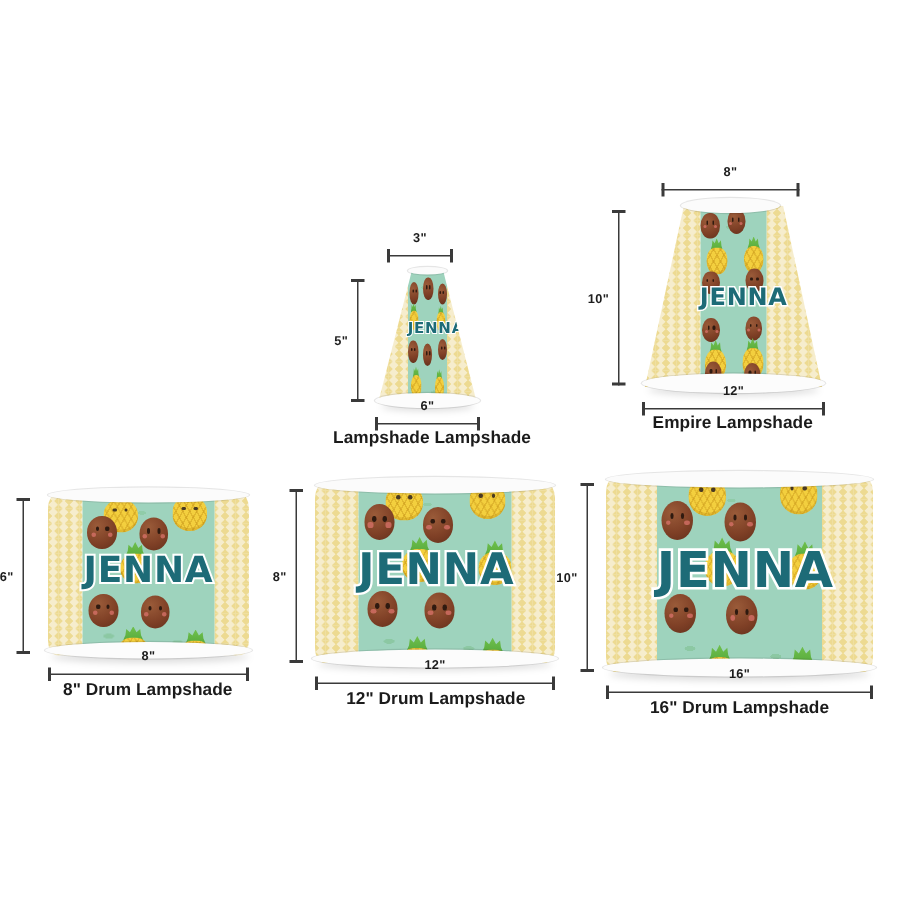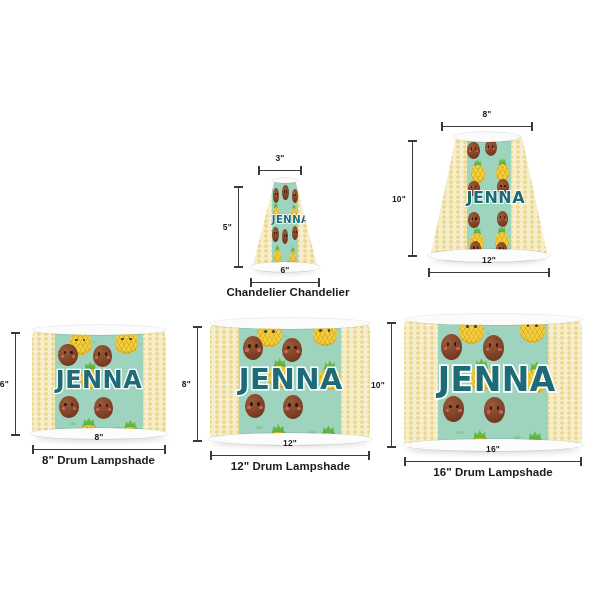--- a/index.html
+++ b/index.html
@@ -230,21 +230,21 @@
     <div class="rim ell" style="left:44px;top:16px;width:26px;height:5px;"></div>
     <div class="rim ell" style="left:22px;top:100px;width:70px;height:10px;background:#fcfcfc;"></div>
 
     <div class="dimh" style="left:22px;top:116px;width:70px;">
       <div class="lbl">6"</div>
       <div class="bar"></div>
       <div class="cap l"></div>
       <div class="cap r"></div>
     </div>
 
-    <div class="caption" style="top:124px;left:-13px;width:146px;">Chandelier Chandelier</div>
+    <div class="caption" style="top:124px;left:-13px;width:146px;">Lampshade Lampshade</div>
   </div>
 
   <div class="unit" style="left:386px;top:116px;width:190px;height:182px;">
 
     <div class="dimh" style="left:55px;top:6px;width:92px;">
       <div class="lbl">8"</div>
       <div class="bar"></div>
       <div class="cap l"></div>
       <div class="cap r"></div>
     </div>
@@ -328,20 +328,21 @@
     <div class="rim ell" style="left:68px;top:16px;width:66px;height:10px;"></div>
     <div class="rim ell" style="left:42px;top:133px;width:122px;height:13px;background:#fcfcfc;"></div>
 
     <div class="dimh" style="left:42px;top:152px;width:122px;">
       <div class="lbl">12"</div>
       <div class="bar"></div>
       <div class="cap l"></div>
       <div class="cap r"></div>
     </div>
 
+    <div class="caption" style="top:160px;left:25px;width:155px;">Empire Lampshade</div>
   </div>
 
   <div class="unit" style="left:8px;top:312px;width:180px;height:160px;">
 
     <div class="dimv" style="left:3px;top:20px;height:104px;">
       <div class="lbl">6"</div>
       <div class="bar"></div>
       <div class="cap t"></div>
       <div class="cap b"></div>
     </div>

